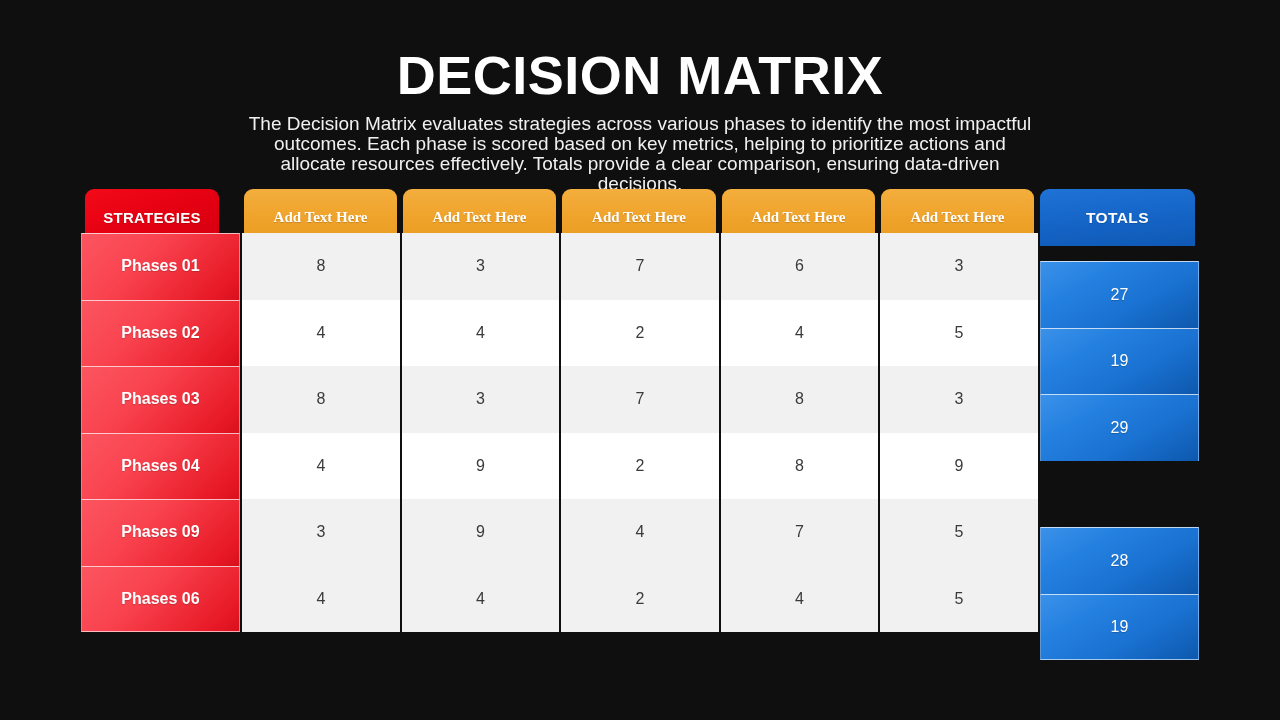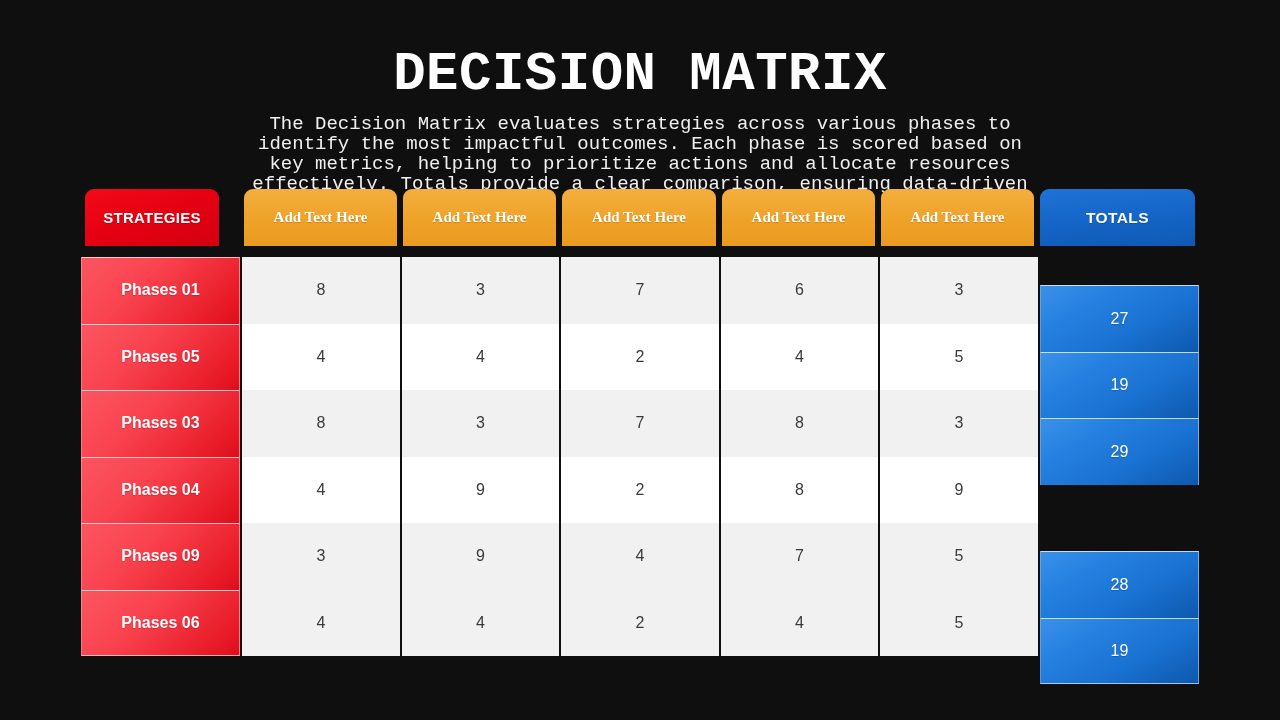--- a/index.html
+++ b/index.html
@@ -15,21 +15,20 @@
     position: relative;
   }
 
   
   #slide-header {
     position: absolute;
     left: 0;
     top: 44px;
     width: 1280px;
     text-align: center;
-    font-family: Liberation Mono, monospace;
   }
   #page-title {
     font-size: 54px;
     font-weight: bold;
     color: #ffffff;
     letter-spacing: 0.5px;
     line-height: 62px;
     margin: 0;
   }
   #page-subtitle {
@@ -93,21 +92,21 @@
     left: 959px;
     width: 155px;
     background: linear-gradient(175deg, #1f72d6 0%, #1464c6 55%, #0f59b4 100%);
     letter-spacing: 0.4px;
   }
 
   
   #matrix-body {
     position: absolute;
     left: 0;
-    top: 68px;
+    top: 44px;
     width: 976px;
     height: 400px;
   }
   .mrow {
     position: relative;
     height: 66.5px;
     width: 1118px;
   }
   .cell {
     position: absolute;
@@ -221,21 +220,21 @@
       <div class="cell num c5">
           <span>3</span>
         </div>
       <div class="cell total">
           <span>27</span>
         </div>
     </div>
 
     <div class="mrow plain">
       <div class="cell phase">
-          <span>Phases 05</span>
+          <span>Phases 02</span>
         </div>
       <div class="cell num c1">
           <span>4</span>
         </div>
       <div class="cell num c2">
           <span>4</span>
         </div>
       <div class="cell num c3">
           <span>2</span>
         </div>

